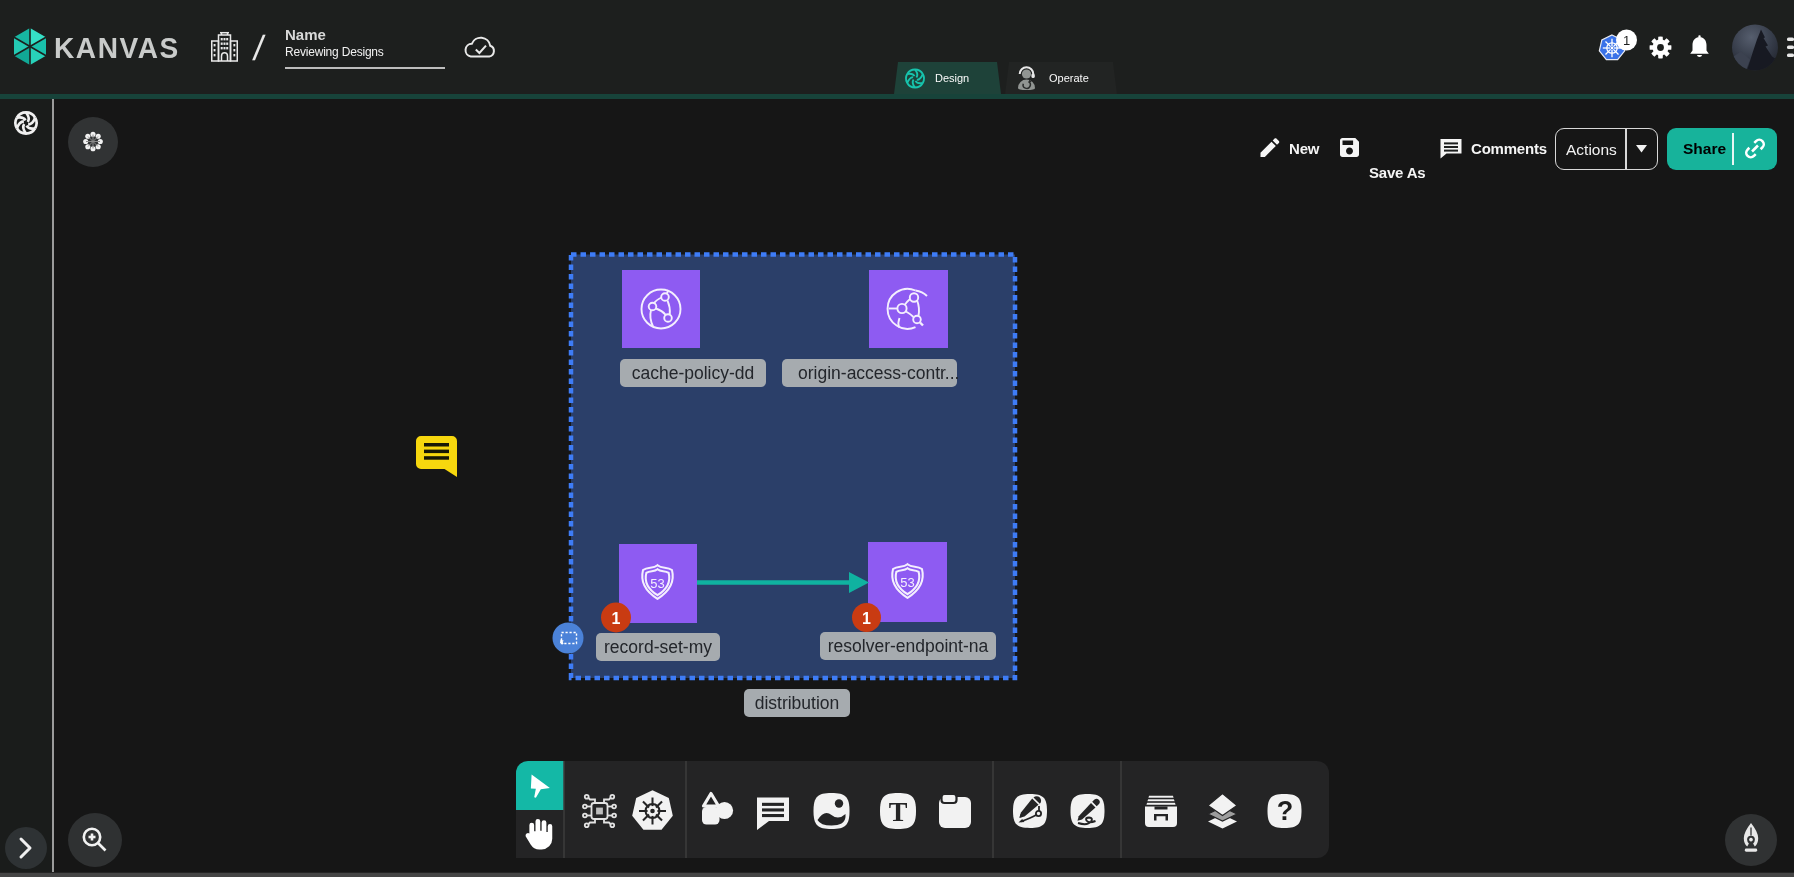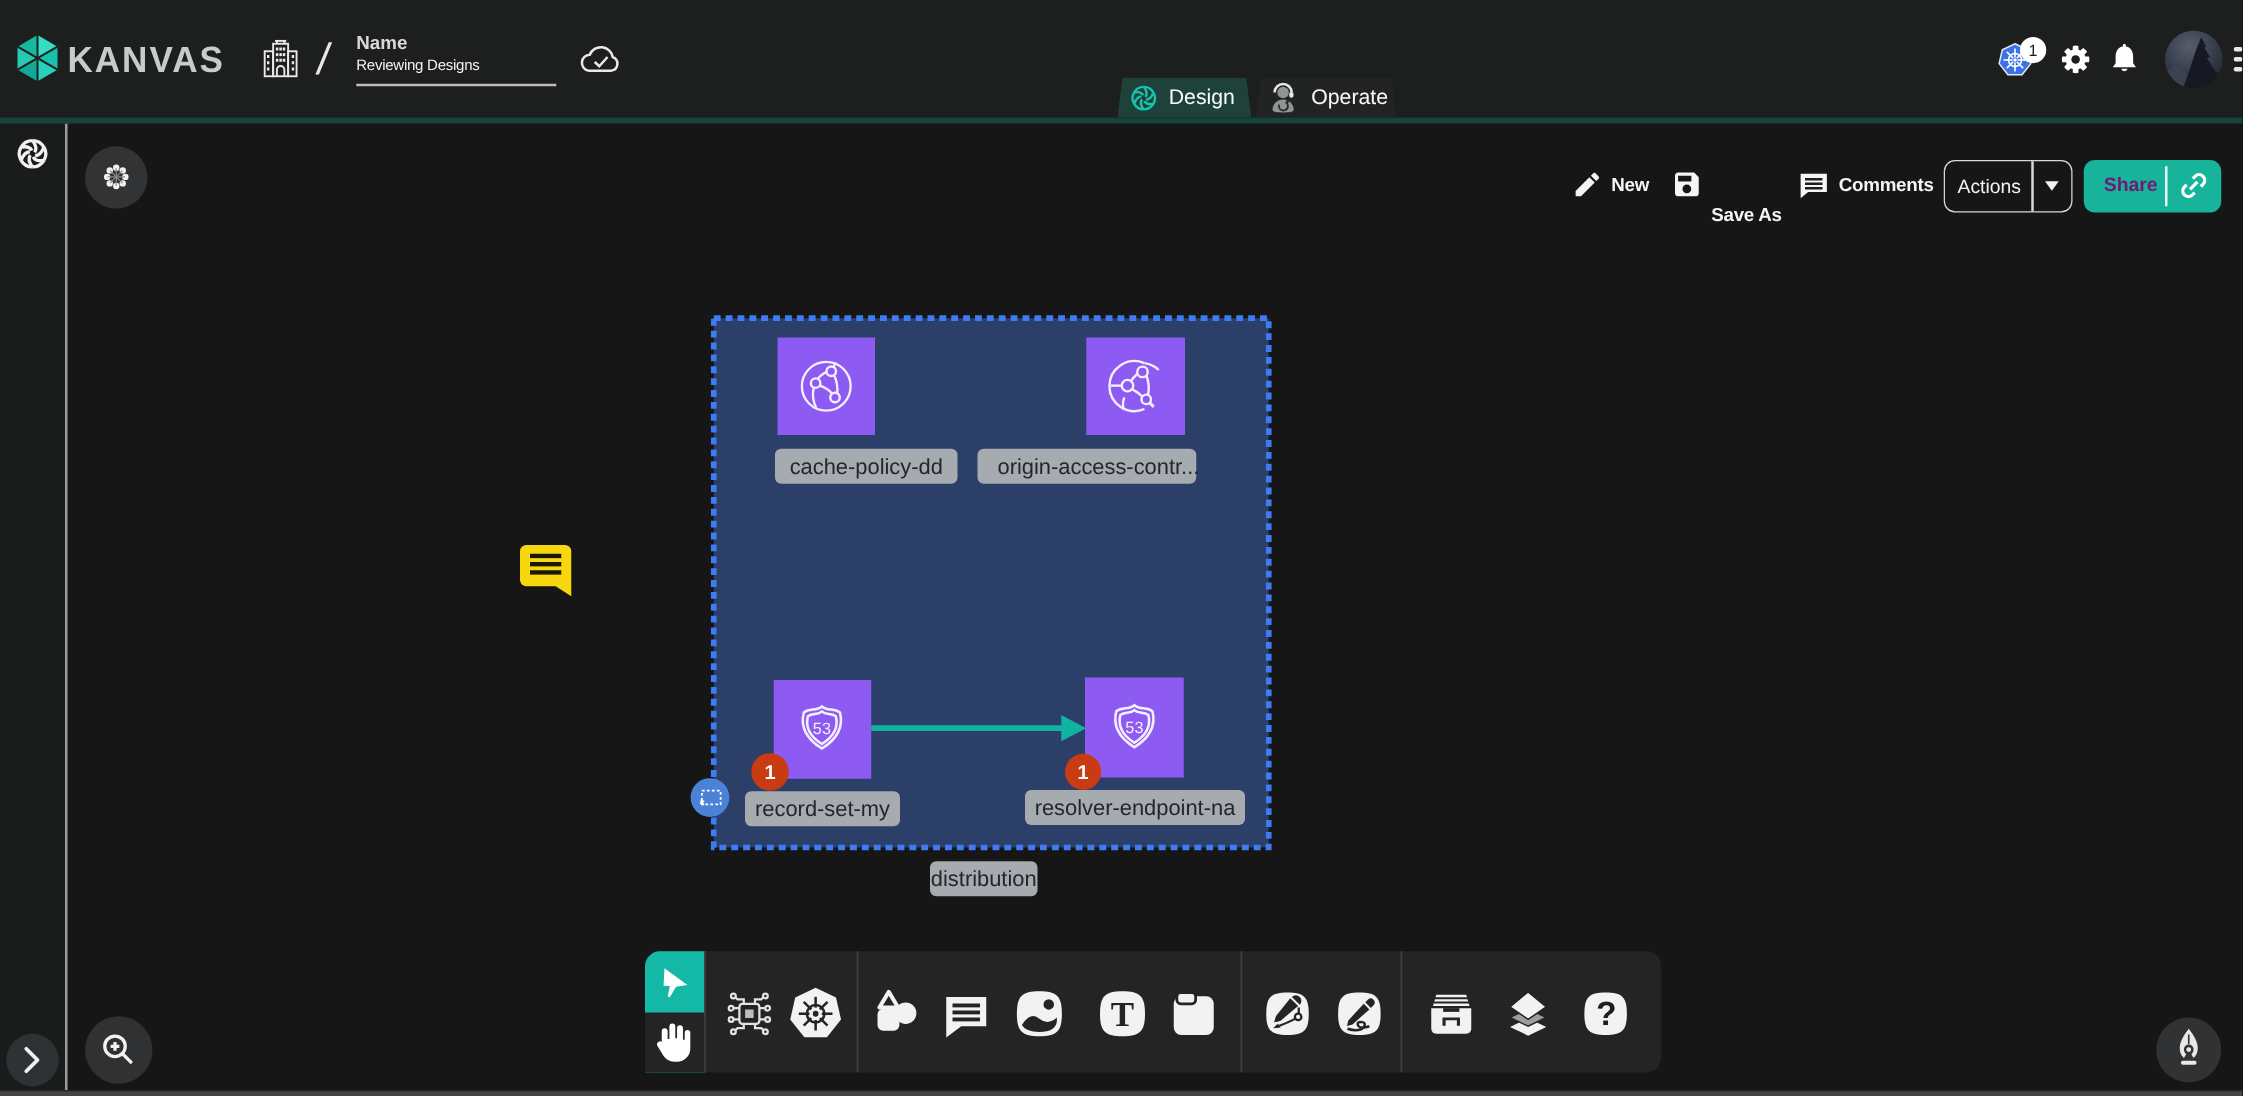--- a/index.html
+++ b/index.html
@@ -11,28 +11,28 @@
   #hdrline { position:absolute; left:0; top:94px; width:1794px; height:5px; background:#17433a; }
   #kanvas-word { position:absolute; left:54px; top:32px; font-size:27px; font-weight:bold; letter-spacing:1.5px; color:#c9cbca; transform:scale(1.04,1.08); transform-origin:left top; }
   #slash { position:absolute; left:254px; top:28px; font-size:35px; font-weight:300; color:#e8e8e8; transform:skewX(-8deg); }
   #namelabel { position:absolute; left:285px; top:26px; font-size:15px; font-weight:bold; color:#d8d8d8; }
   #namevalue { position:absolute; left:285px; top:45px; font-size:12px; letter-spacing:-0.2px; color:#f2f2f2; }
   #nameline { position:absolute; left:285px; top:67px; width:160px; height:2px; background:#bdbdbd; }
   
   .tab { position:absolute; top:62px; height:32px; display:flex; align-items:center; }
   #tab-design { left:894px; width:107px; background:#1e4239; clip-path:polygon(4px 0, calc(100% - 4px) 0, 100% 100%, 0 100%); }
   #tab-operate { left:1005px; width:112px; background:#222423; clip-path:polygon(4px 0, calc(100% - 4px) 0, 100% 100%, 0 100%); }
-  .tab span { color:#fafafa; font-size:17px; }
+  .tab span { color:#fafafa; font-size:11px; }
   
   .tbtxt { position:absolute; top:140px; color:#f5f5f5; font-size:15px; font-weight:bold; letter-spacing:-0.2px; }
   #actions-btn { position:absolute; left:1555px; top:128px; width:103px; height:42px; border:1.5px solid #d8d8d8; border-radius:9px;text-align:center; }
   #actions-btn .lbl { position:absolute; left:10px; top:12px; font-size:15.5px; color:#f2f2f2; }
   #actions-div { position:absolute; left:69px; top:0px; width:1.5px; height:100%; background:#d8d8d8; }
   #share-btn { position:absolute; left:1667px; top:128px; width:110px; height:42px; background:#17b39b; border-radius:9px; }
-  #share-btn .lbl { position:absolute; left:16px; top:12px; font-size:15.5px; font-weight:bold; color:#701a75; }
+  #share-btn .lbl { position:absolute; left:16px; top:12px; font-size:15.5px; font-weight:bold; color:#000000; }
   #share-div { position:absolute; left:65px; top:5px; width:1.5px; height:32px; background:#e8f6f3; }
   
   #sidebar { position:absolute; left:0; top:99px; width:54px; height:780px; background:#1a1c1b; border-right:2px solid #9b9b9b; }
   
   #canvas { position:absolute; left:56px; top:99px; width:1738px; height:780px; background:#161616; }
   .circbtn { position:absolute; border-radius:50%; background:#313334; display:flex; align-items:center; justify-content:center; }
   
   .nlabel { position:absolute; background:#a6abaf; color:#23262b; font-size:17.5px; height:28px; line-height:28px; text-align:center; border-radius:5px; white-space:nowrap; }
   
   #dock { position:absolute; left:516px; top:761px; width:813px; height:97px; background:#242425; border-radius:12px; }
@@ -461,13 +461,13 @@
       <path d="M 0,-15 Q 7.2,-6 7.2,0.2 Q 7.2,5.6 3.8,8.4 L 2.1,5.4 Q 3.9,3.9 3.9,1.6 A 3.9,3.9 0 1 0 -3.9,1.6 Q -3.9,3.9 -2.1,5.4 L -3.8,8.4 Q -7.2,5.6 -7.2,0.2 Q -7.2,-6 0,-15 Z M 0,-0.3 A 1.9,1.9 0 1 1 -0.01,-0.3 Z" fill-rule="evenodd"></path>
       <line x1="0" y1="-10.5" x2="0" y2="-2.6" stroke="#303233" stroke-width="1.3"></line>
       <rect x="-6.2" y="10.5" width="12.4" height="3.2" rx="1.4"></rect>
     </g>
   </svg>
 
   <div class="nlabel" style="left:576px;top:359px;width:146px;margin-left:44px;">cache-policy-dd</div>
   <div class="nlabel" style="left:782px;top:359px;width:175px;padding-left:16px;">origin-access-contr...</div>
   <div class="nlabel" style="left:596px;top:633px;width:124px;">record-set-my</div>
   <div class="nlabel" style="left:820px;top:632px;width:176px;text-align:center;">resolver-endpoint-na</div>
-  <div class="nlabel" style="left:744px;top:689px;width:86px;">distribution</div>
+  <div class="nlabel" style="left:744px;top:689px;width:106px;">distribution</div>
 
 </body></html>

